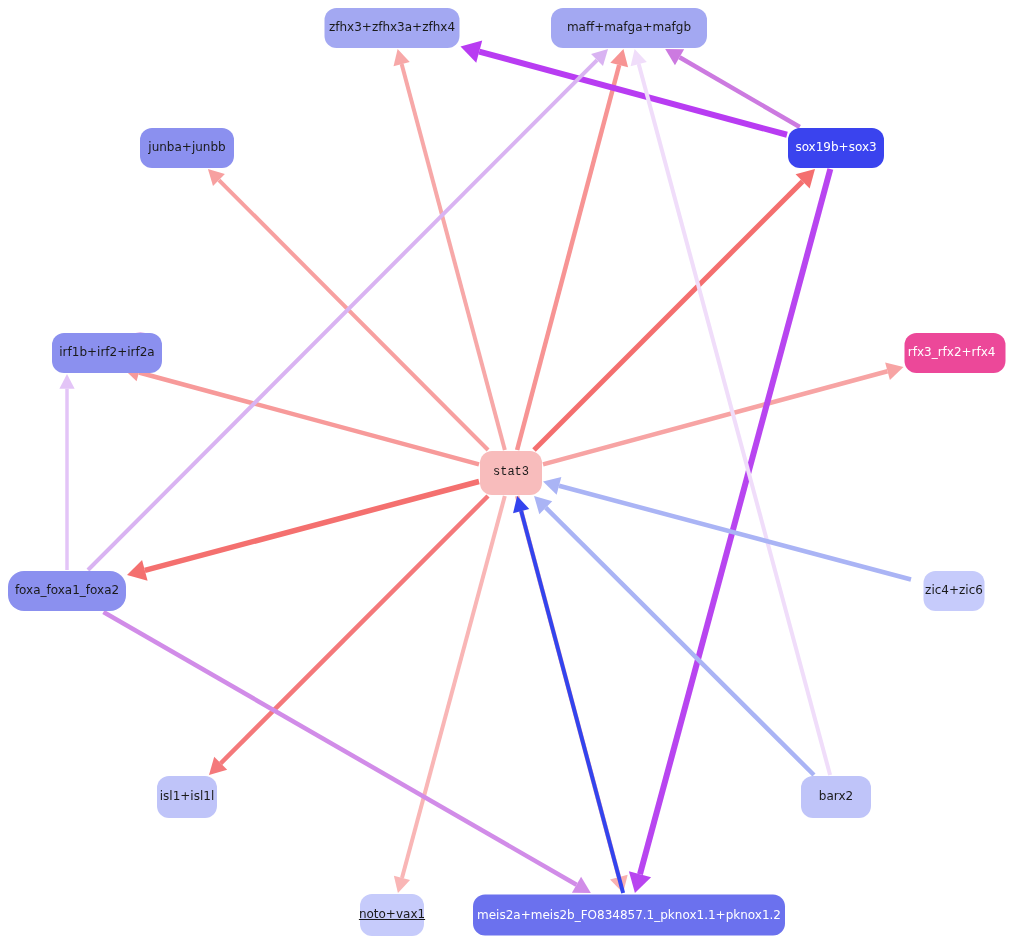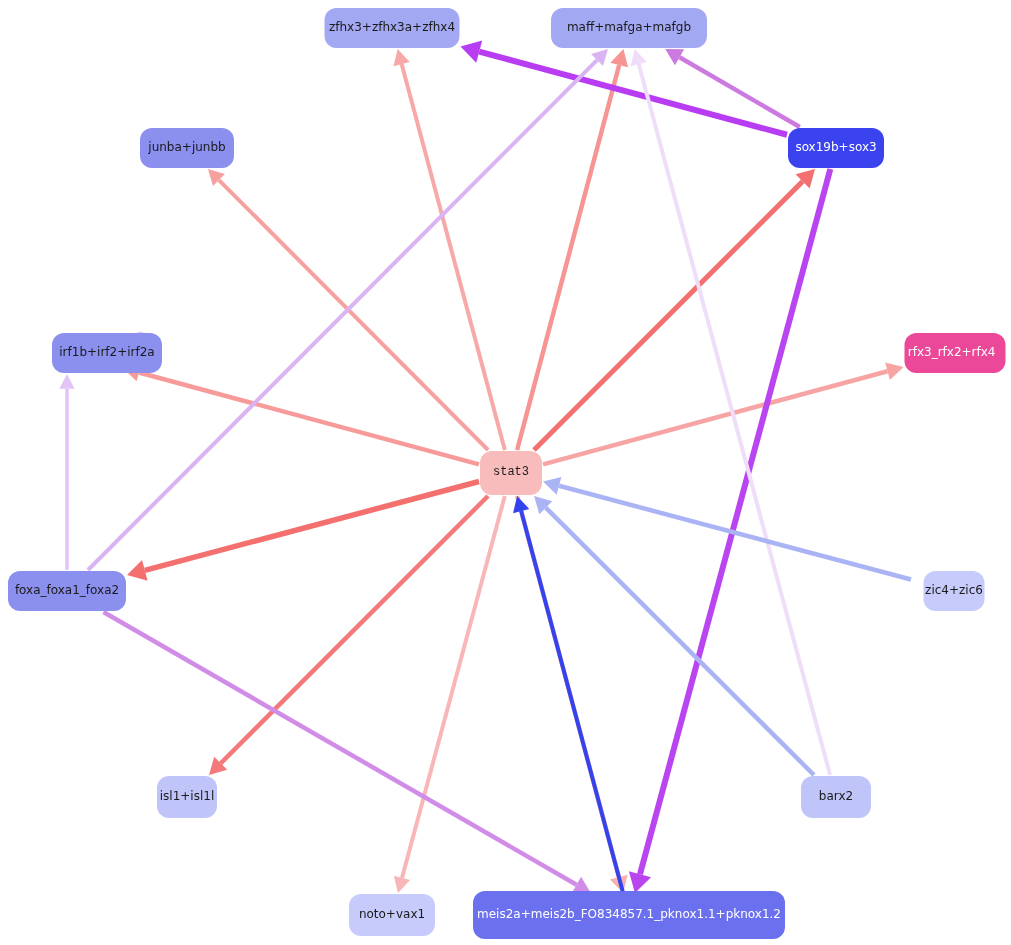--- a/index.html
+++ b/index.html
@@ -116,31 +116,31 @@
     </div>
     <div class="node" style="left: 67px; top: 353px; width: 110px; height: 40px; background: rgb(139, 144, 239); color: rgb(26, 26, 26); margin-left: 40px;">
       <span>irf1b+irf2+irf2a</span>
     </div>
     <div class="node" style="left: 955px; top: 353px; width: 101px; height: 40px; background: #ec4899; color: rgb(255, 255, 255); justify-content: flex-end;">
       <span>rfx3_rfx2+rfx4</span>
     </div>
     <div class="node" style="left: 511px; top: 473px; width: 62px; height: 44px; background: rgb(248, 188, 188); color: rgb(26, 26, 26); font-family: Liberation Mono, monospace;">
       <span>stat3</span>
     </div>
-    <div class="node" style="left: 67px; top: 591px; width: 118px; height: 40px; background: rgb(139, 144, 239); color: rgb(26, 26, 26);">
+    <div class="node" style="left: 67px; top: 591px; width: 118px; height: 40px; background: rgb(139, 144, 239); color: rgb(26, 26, 26); border-radius: 16px;">
       <span>foxa_foxa1_foxa2</span>
     </div>
     <div class="node" style="left: 954px; top: 591px; width: 61px; height: 40px; background: rgb(198, 203, 251); color: rgb(26, 26, 26); text-align: center;">
       <span>zic4+zic6</span>
     </div>
     <div class="node" style="left: 187px; top: 797px; width: 60px; height: 42px; background: rgb(191, 196, 249); color: rgb(26, 26, 26);">
       <span>isl1+isl1l</span>
     </div>
     <div class="node" style="left: 836px; top: 797px; width: 70px; height: 42px; background: rgb(191, 196, 249); color: rgb(26, 26, 26);">
       <span>barx2</span>
     </div>
-    <div class="node" style="left: 392px; top: 915px; width: 86px; height: 42px; background: rgb(198, 203, 251); color: rgb(26, 26, 26);">
+    <div class="node" style="left: 392px; top: 915px; width: 64px; height: 42px; background: rgb(198, 203, 251); color: rgb(26, 26, 26); text-decoration: underline;">
       <span>noto+vax1</span>
     </div>
-    <div class="node" style="left: 629px; top: 915px; width: 312px; height: 48px; background: rgb(107, 113, 238); color: rgb(255, 255, 255);">
+    <div class="node" style="left: 629px; top: 915px; width: 312px; height: 41px; background: rgb(107, 113, 238); color: rgb(255, 255, 255);">
       <span>meis2a+meis2b_FO834857.1_pknox1.1+pknox1.2</span>
     </div>
   </div>
 
 </body></html>

